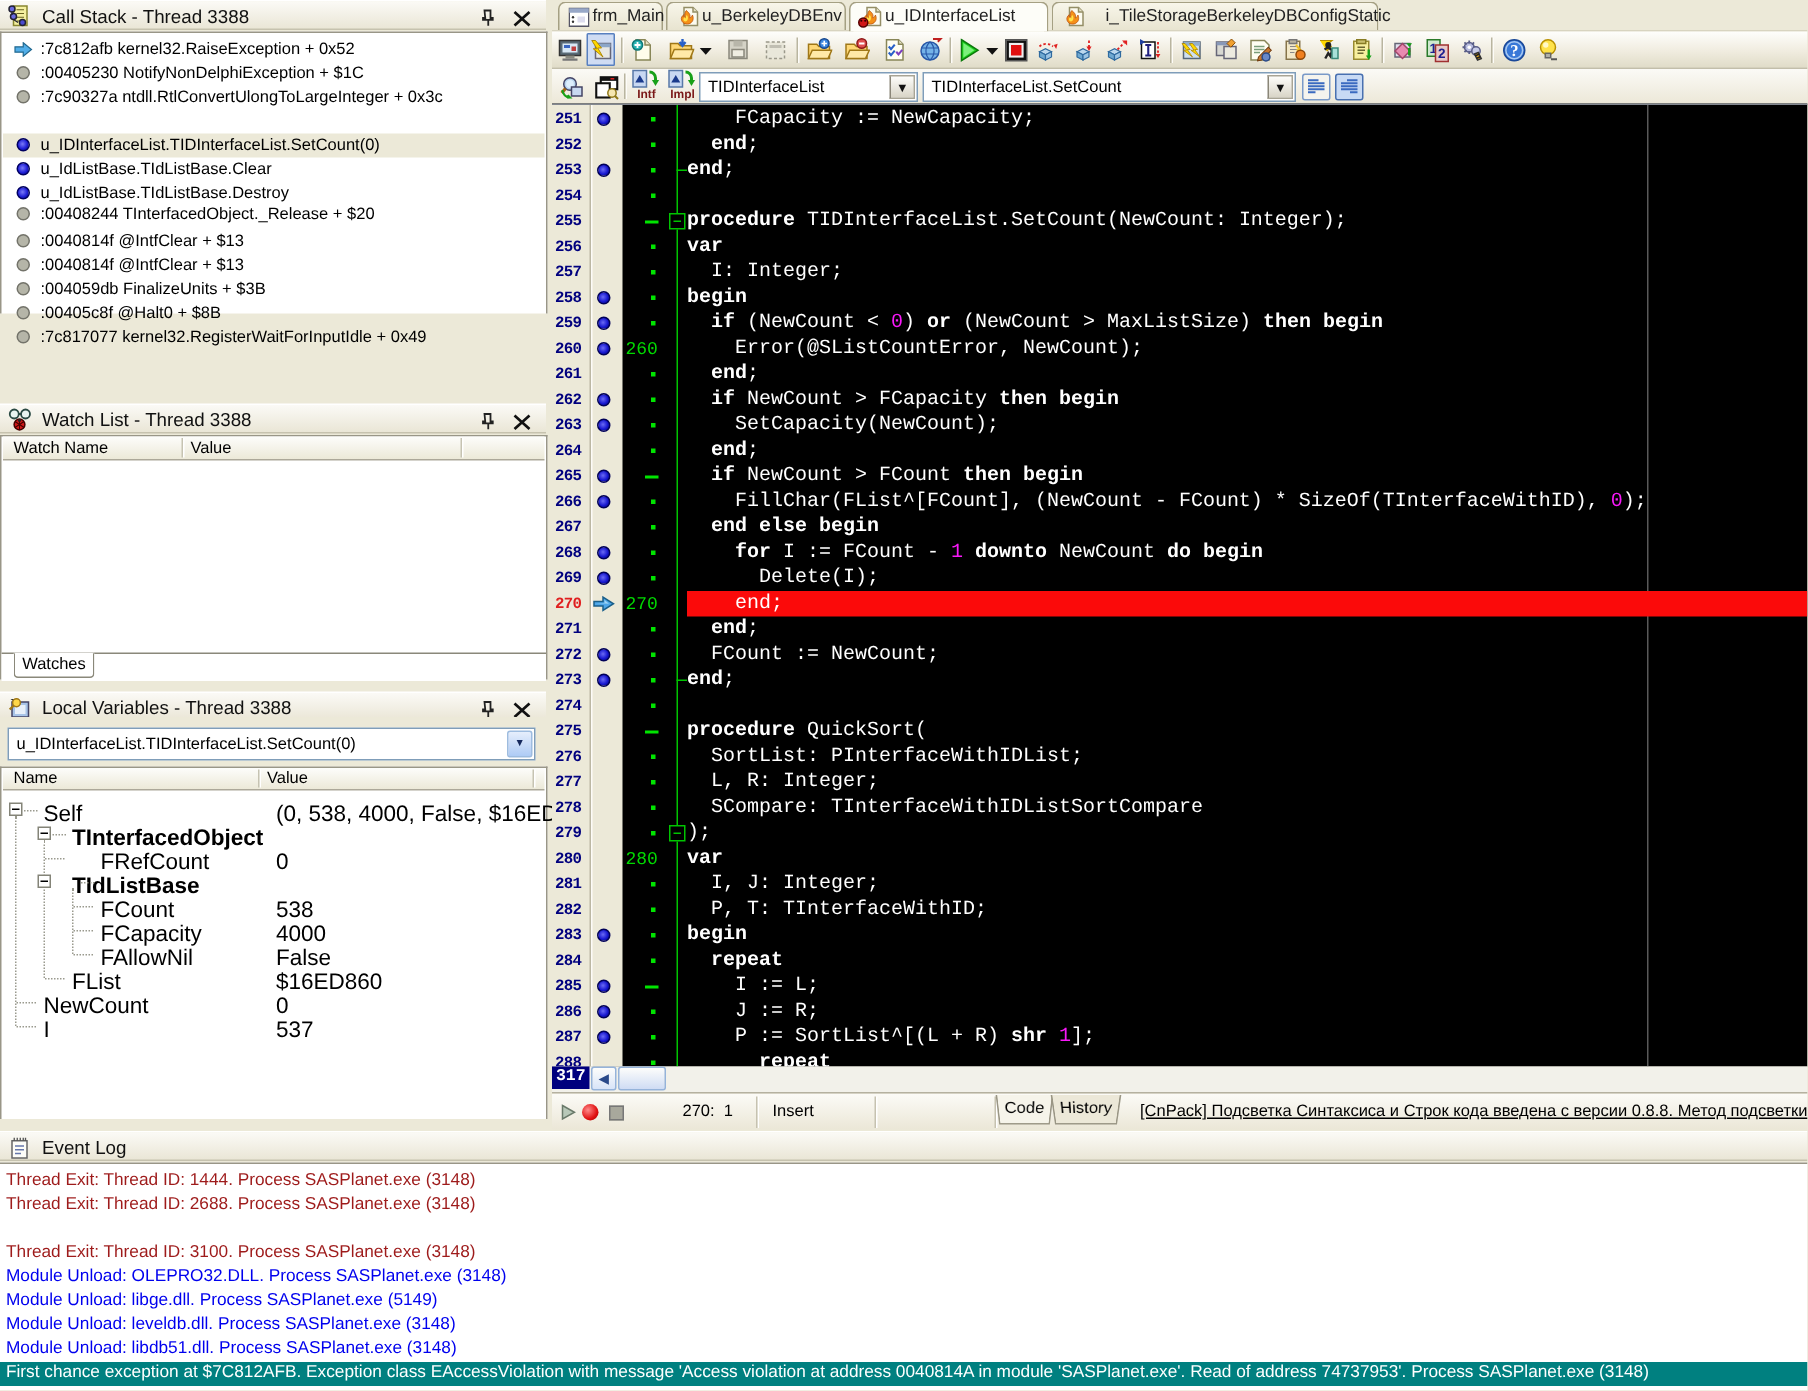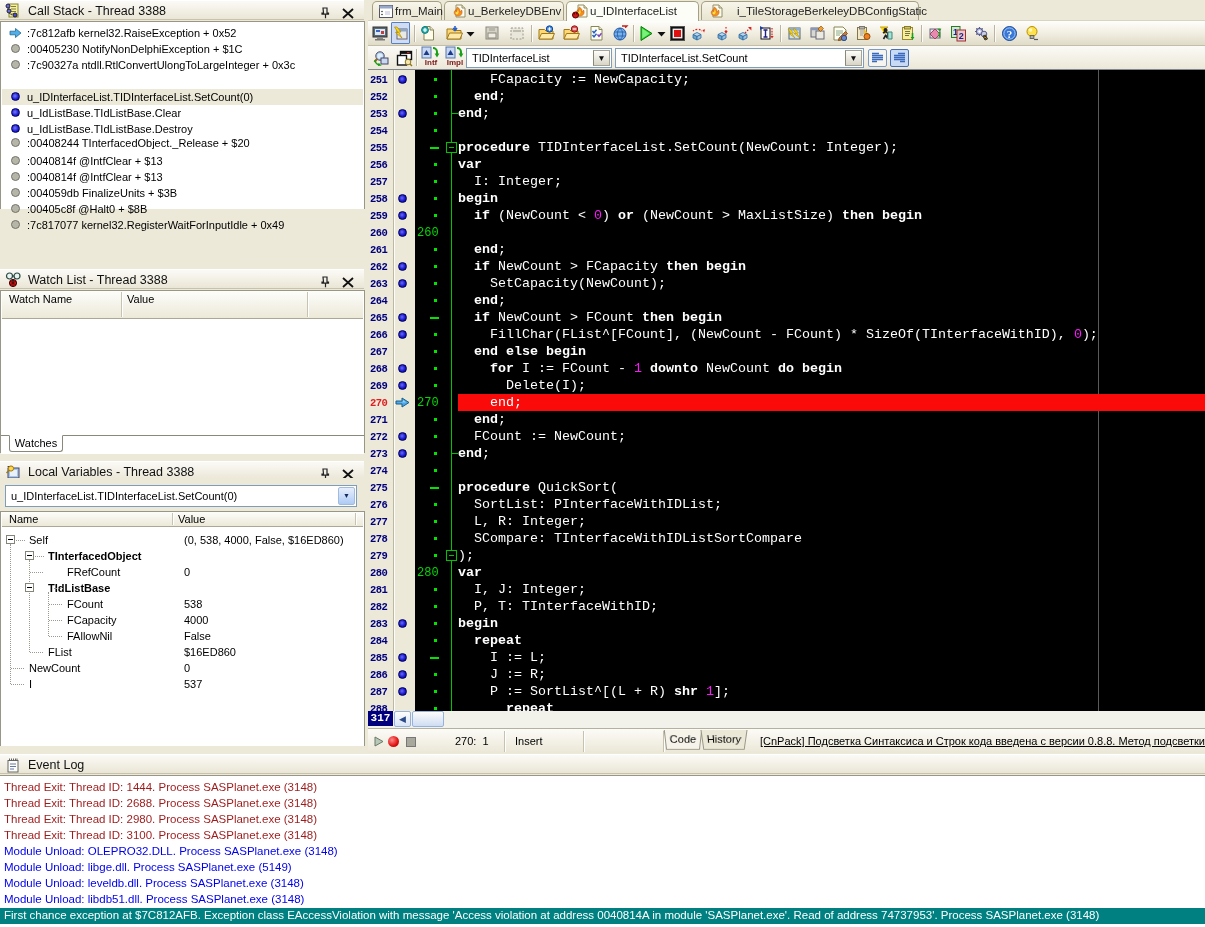--- a/index.html
+++ b/index.html
@@ -6,24 +6,24 @@
 .picon{position:absolute;left:5px;top:2px}
 .pt{position:absolute;left:28px;top:3px;font-size:12.5px;color:#111}
 .pin{position:absolute;right:34px;top:4px}
 .xb{position:absolute;right:10px;top:4px}
 .wlist{position:absolute;left:0;background:#fff;border:1px solid #999687;border-bottom:none}
 .csrow{position:absolute;left:1px;right:1px;height:16px;font-size:11px;color:#000}
 .csrow span{position:absolute;left:25px;top:2px;white-space:nowrap}
 .csrow.sel{background:#ece9d8}
 .dotg{position:absolute;left:9px;top:3px;width:9px;height:9px;border-radius:50%;background:#b5b5a8;border:1px solid #73736a}
 .dotb{position:absolute;left:9px;top:3px;width:9px;height:9px;border-radius:50%;background:radial-gradient(circle at 3px 3px,#7a7af8,#2020d8 55%,#000078);border:1px solid #000060}
-.hdr{position:absolute;left:1px;right:1px;height:28px;background:linear-gradient(#fdfdfb,#ece9d8);border-bottom:1px solid #aca899;font-size:11px;color:#000}
+.hdr{position:absolute;left:1px;right:1px;height:16px;background:linear-gradient(#fdfdfb,#ece9d8);border-bottom:1px solid #aca899;font-size:11px;color:#000}
 .hdr b{position:absolute;top:2px;font-weight:normal}
 .hdiv{position:absolute;top:1px;bottom:1px;width:1px;background:#c6c3b2;box-shadow:1px 0 0 #fff}
-.lvr{position:absolute;left:1px;right:5px;height:16px;font-size:11px;color:#000}
+.lvr{position:absolute;left:1px;right:5px;height:16px;font-size:15px;color:#000}
 .lvr span{top:2px;white-space:nowrap}
 .ebox{position:absolute;width:9px;height:9px;background:#fff;border:1px solid #848478;z-index:3}
 .dotl{position:absolute}
 .ebox::after{content:"";position:absolute;left:1px;top:3px;width:5px;height:1px;background:#000}
 .evr{position:absolute;left:4px;right:0;height:16px;font-size:11.5px;padding-top:1px;white-space:nowrap}
 .evr.teal{left:0;background:#008080;color:#fff;padding-left:4px;height:16px}
 .tbar{position:absolute;left:368px;width:837px}
 .tbi{position:absolute;top:2px;height:20px;display:flex;align-items:center;justify-content:center}
 .tbi.pressed{background:#cfdcf3;border:1px solid #5880c0;border-radius:1px;top:1px;height:22px}
 .tsep{position:absolute;top:4px;width:2px;height:17px;border-left:1px solid #b9b5a0;border-right:1px solid #fdfcf8}
@@ -607,20 +607,21 @@
     <i class="bp" style="top:124px"></i>
     <i class="dt" style="top:127px"></i>
     <div class="cl" style="top:120px"><b class="kw">begin</b></div>
     <b class="gn" style="top:140px">259</b>
     <i class="bp" style="top:141px"></i>
     <i class="dt" style="top:144px"></i>
     <div class="cl" style="top:137px"><b class="kw">&nbsp;&nbsp;if</b><span>&nbsp;(NewCount&nbsp;&lt;&nbsp;</span><span class="num">0</span><span>)&nbsp;</span><b class="kw">or</b><span>&nbsp;(NewCount&nbsp;&gt;&nbsp;MaxListSize)&nbsp;</span><b class="kw">then&nbsp;begin</b></div>
     <b class="gn" style="top:157px">260</b>
     <i class="bp" style="top:158px"></i>
     <b class="cn" style="top:156px">260</b>
+    <div class="cl" style="top:154px"><span>&nbsp;&nbsp;&nbsp;&nbsp;Error(@SListCountError,&nbsp;NewCount);</span></div>
     <b class="gn" style="top:174px">261</b>
     <i class="dt" style="top:178px"></i>
     <div class="cl" style="top:171px"><b class="kw">&nbsp;&nbsp;end</b><span>;</span></div>
     <b class="gn" style="top:191px">262</b>
     <i class="bp" style="top:192px"></i>
     <i class="dt" style="top:195px"></i>
     <div class="cl" style="top:188px"><b class="kw">&nbsp;&nbsp;if</b><span>&nbsp;NewCount&nbsp;&gt;&nbsp;FCapacity&nbsp;</span><b class="kw">then&nbsp;begin</b></div>
     <b class="gn" style="top:208px">263</b>
     <i class="bp" style="top:209px"></i>
     <i class="dt" style="top:212px"></i>
@@ -742,20 +743,19 @@
     <span class="picon"><svg width="16" height="17" viewBox="0 0 16 17">
         <rect x="3" y="3.5" width="10" height="11.5" fill="#fdfdf8" stroke="#666"></rect>
         <path d="M4.5 3.5 v-2 M6.5 3.5 v-2 M8.5 3.5 v-2 M10.5 3.5 v-2 M12 3.5 v-2" stroke="#555" stroke-width="0.9"></path>
         <path d="M5 7 h6 M5 9.5 h6 M5 12 h4" stroke="#6677aa" stroke-width="1"></path>
       </svg></span>
     <span class="pt">Event Log</span>
   </div>
 <div style="position:absolute;left:0;top:775px;width:1205px;height:152px;background:#fff;border-top:1px solid #999687">
     <div class="evr" style="top:4px;color:#9e1b1b">Thread Exit: Thread ID: 1444. Process SASPlanet.exe (3148)</div>
     <div class="evr" style="top:20px;color:#9e1b1b">Thread Exit: Thread ID: 2688. Process SASPlanet.exe (3148)</div>
-    <div class="evr" style="top:36px;color:#9e1b1b">Thread Exit: Thread ID: 2980. Process SASPlanet.exe (3148)</div>
     <div class="evr" style="top:52px;color:#9e1b1b">Thread Exit: Thread ID: 3100. Process SASPlanet.exe (3148)</div>
     <div class="evr" style="top:68px;color:#0000ee">Module Unload: OLEPRO32.DLL. Process SASPlanet.exe (3148)</div>
     <div class="evr" style="top:84px;color:#0000ee">Module Unload: libge.dll. Process SASPlanet.exe (5149)</div>
     <div class="evr" style="top:100px;color:#0000ee">Module Unload: leveldb.dll. Process SASPlanet.exe (3148)</div>
     <div class="evr" style="top:116px;color:#0000ee">Module Unload: libdb51.dll. Process SASPlanet.exe (3148)</div>
     <div class="evr teal" style="top:132px">First chance exception at $7C812AFB. Exception class EAccessViolation with message 'Access violation at address 0040814A in module 'SASPlanet.exe'. Read of address 74737953'. Process SASPlanet.exe (3148)</div>
   </div>
 
 </body></html>

